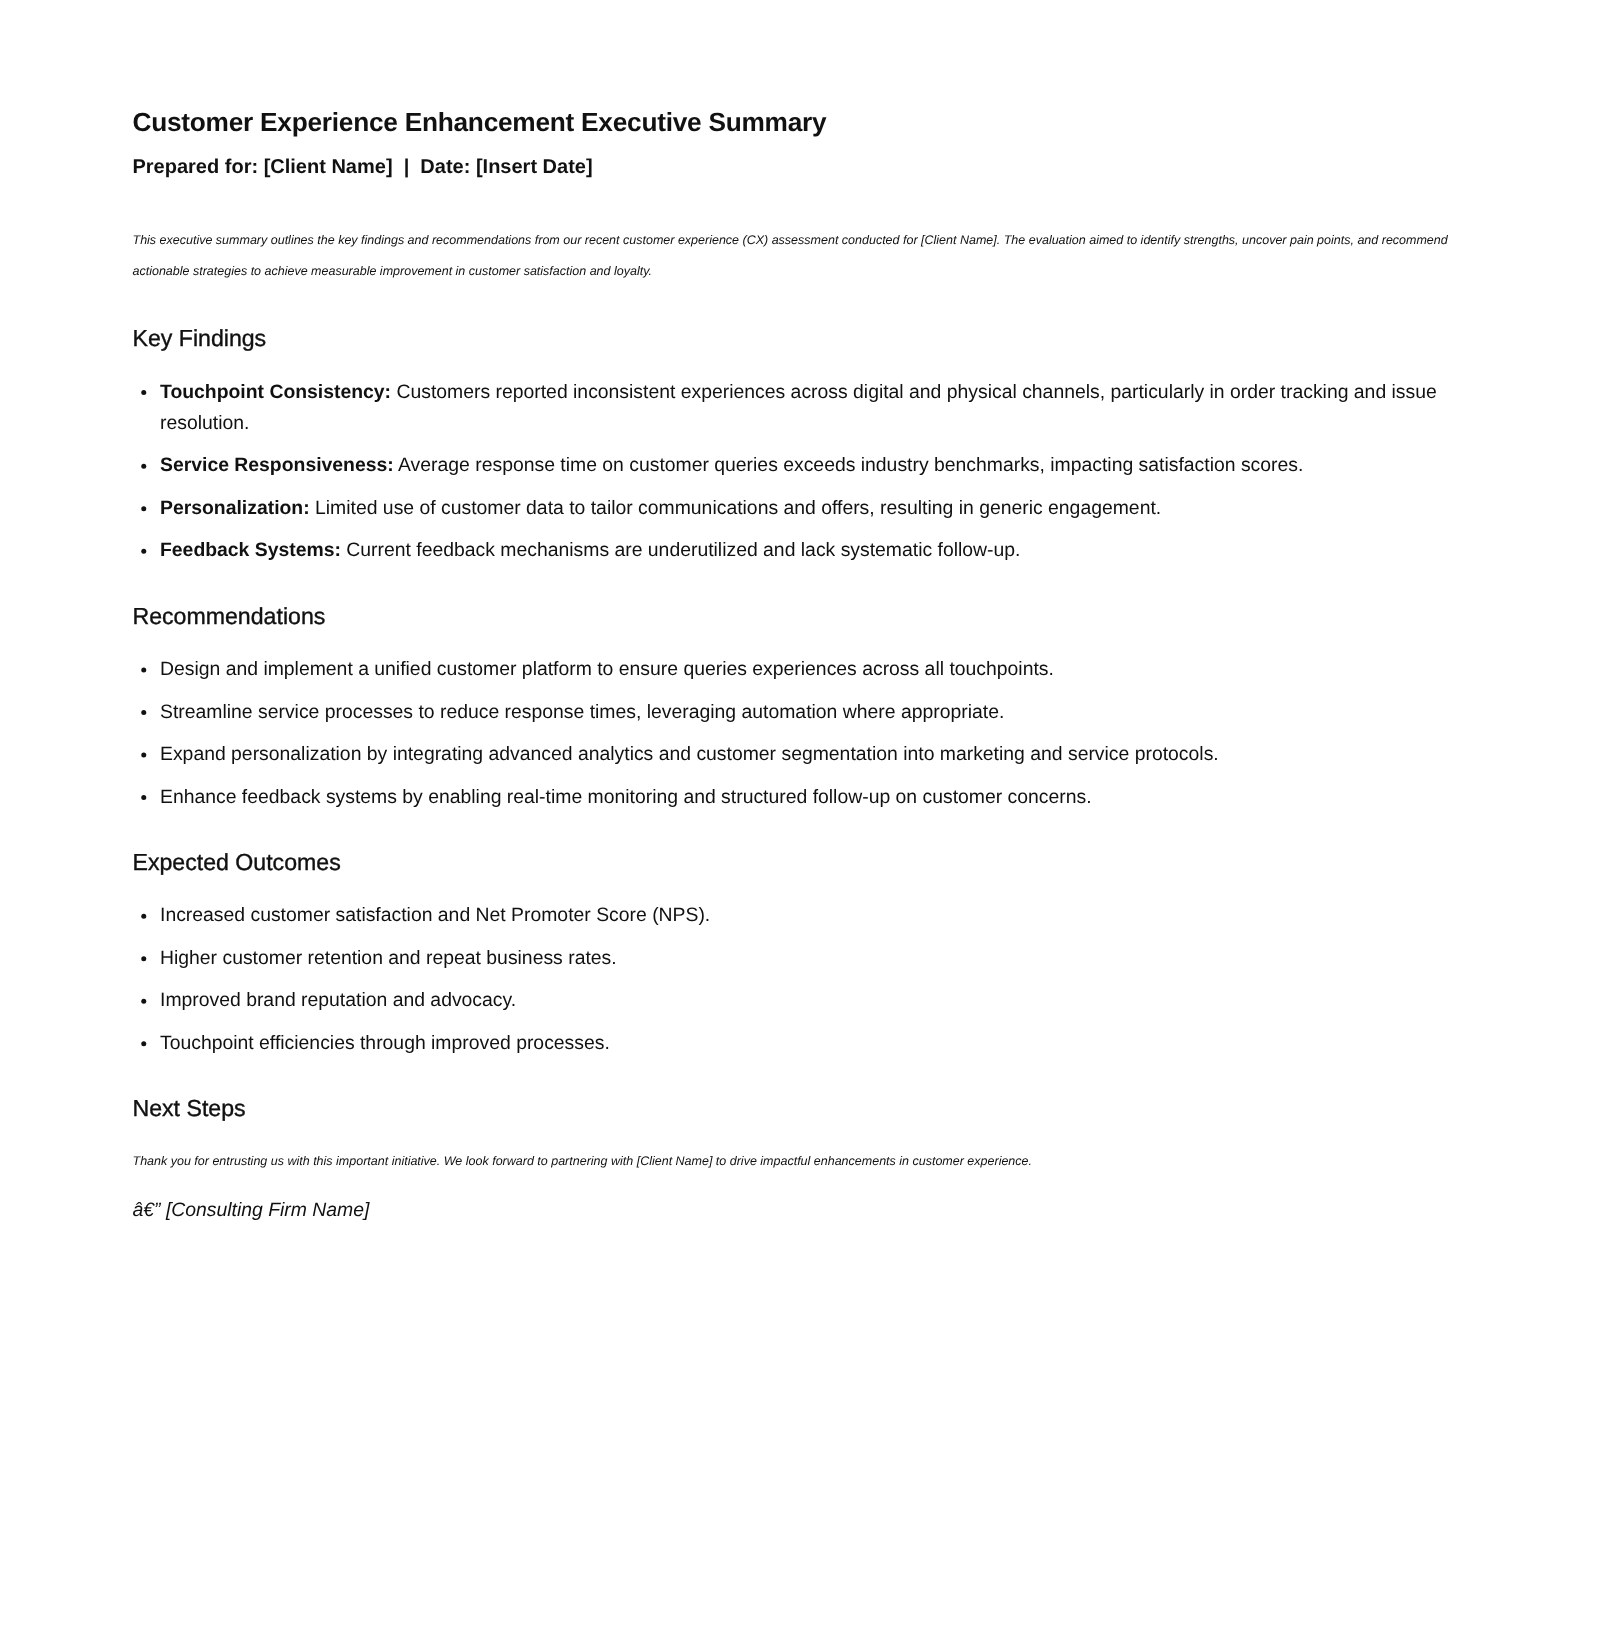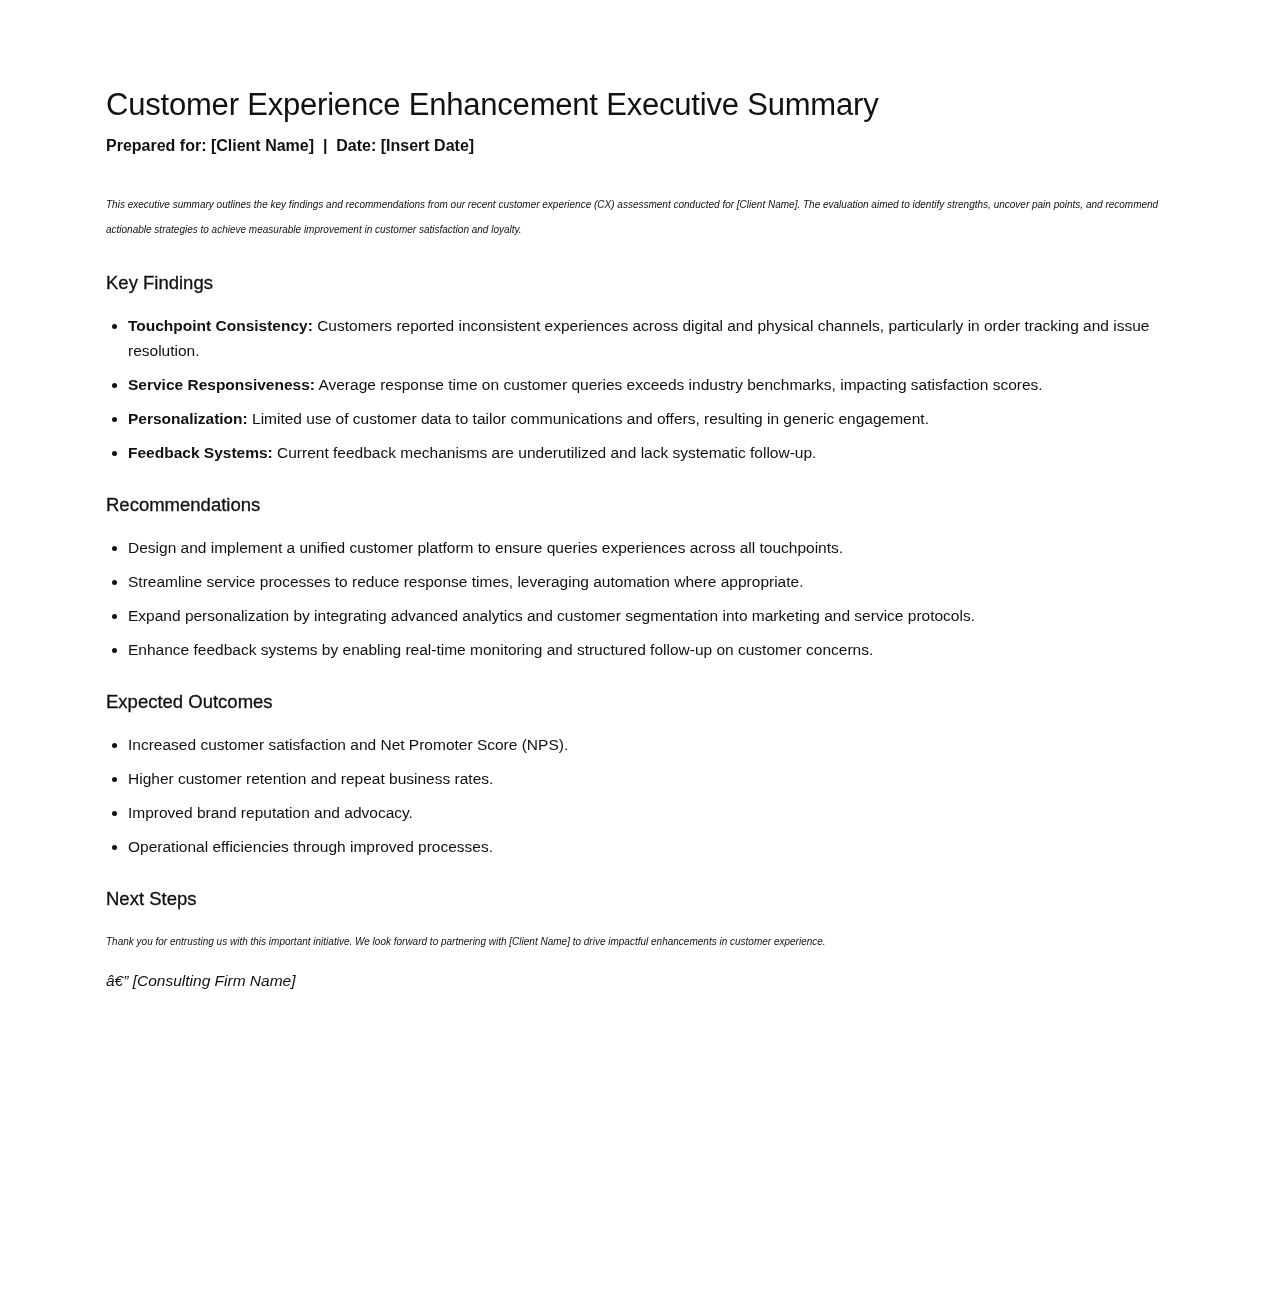--- a/index.html
+++ b/index.html
@@ -7,22 +7,22 @@
     width: 1278px;
     min-height: 1300px;
     font-family: "Liberation Sans", "DejaVu Sans", sans-serif;
     color: #111111;
   }
   .page {
     padding: 86px 106px 40px 106px;
     width: 1066px;
   }
   h1 {
-    font-size: 31px;
-    font-weight: normal;
+    font-size: 21px;
+    font-weight: bold;
     margin: 0 0 12px 0;
     line-height: 1.2;
     letter-spacing: -0.2px;
   }
   .meta {
     font-size: 16px;
     font-weight: bold;
     margin: 0 0 34px 0;
     line-height: 1.4;
   }
@@ -86,21 +86,21 @@
       <li>Enhance feedback systems by enabling real-time monitoring and structured follow-up on customer concerns.</li>
     </ul>
   </div>
 
   <div class="section">
     <h2>Expected Outcomes</h2>
     <ul>
       <li>Increased customer satisfaction and Net Promoter Score (NPS).</li>
       <li>Higher customer retention and repeat business rates.</li>
       <li>Improved brand reputation and advocacy.</li>
-      <li>Operational efficiencies through improved processes.</li>
+      <li>Touchpoint efficiencies through improved processes.</li>
     </ul>
   </div>
 
   <div class="section">
     <h2>Next Steps</h2>
     <p>Thank you for entrusting us with this important initiative. We look forward to partnering with [Client Name] to drive impactful enhancements in customer experience.</p>
     <div class="signature">â€” [Consulting Firm Name]</div>
   </div>
 </div>
 

